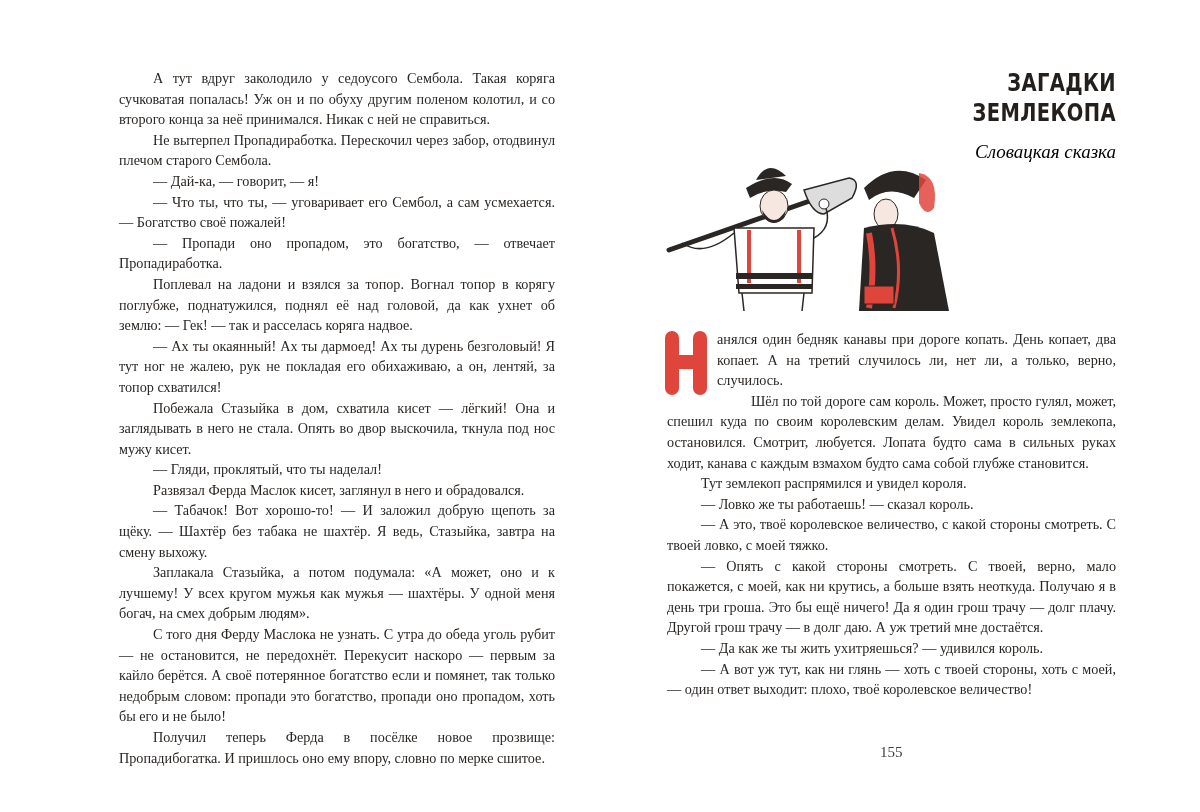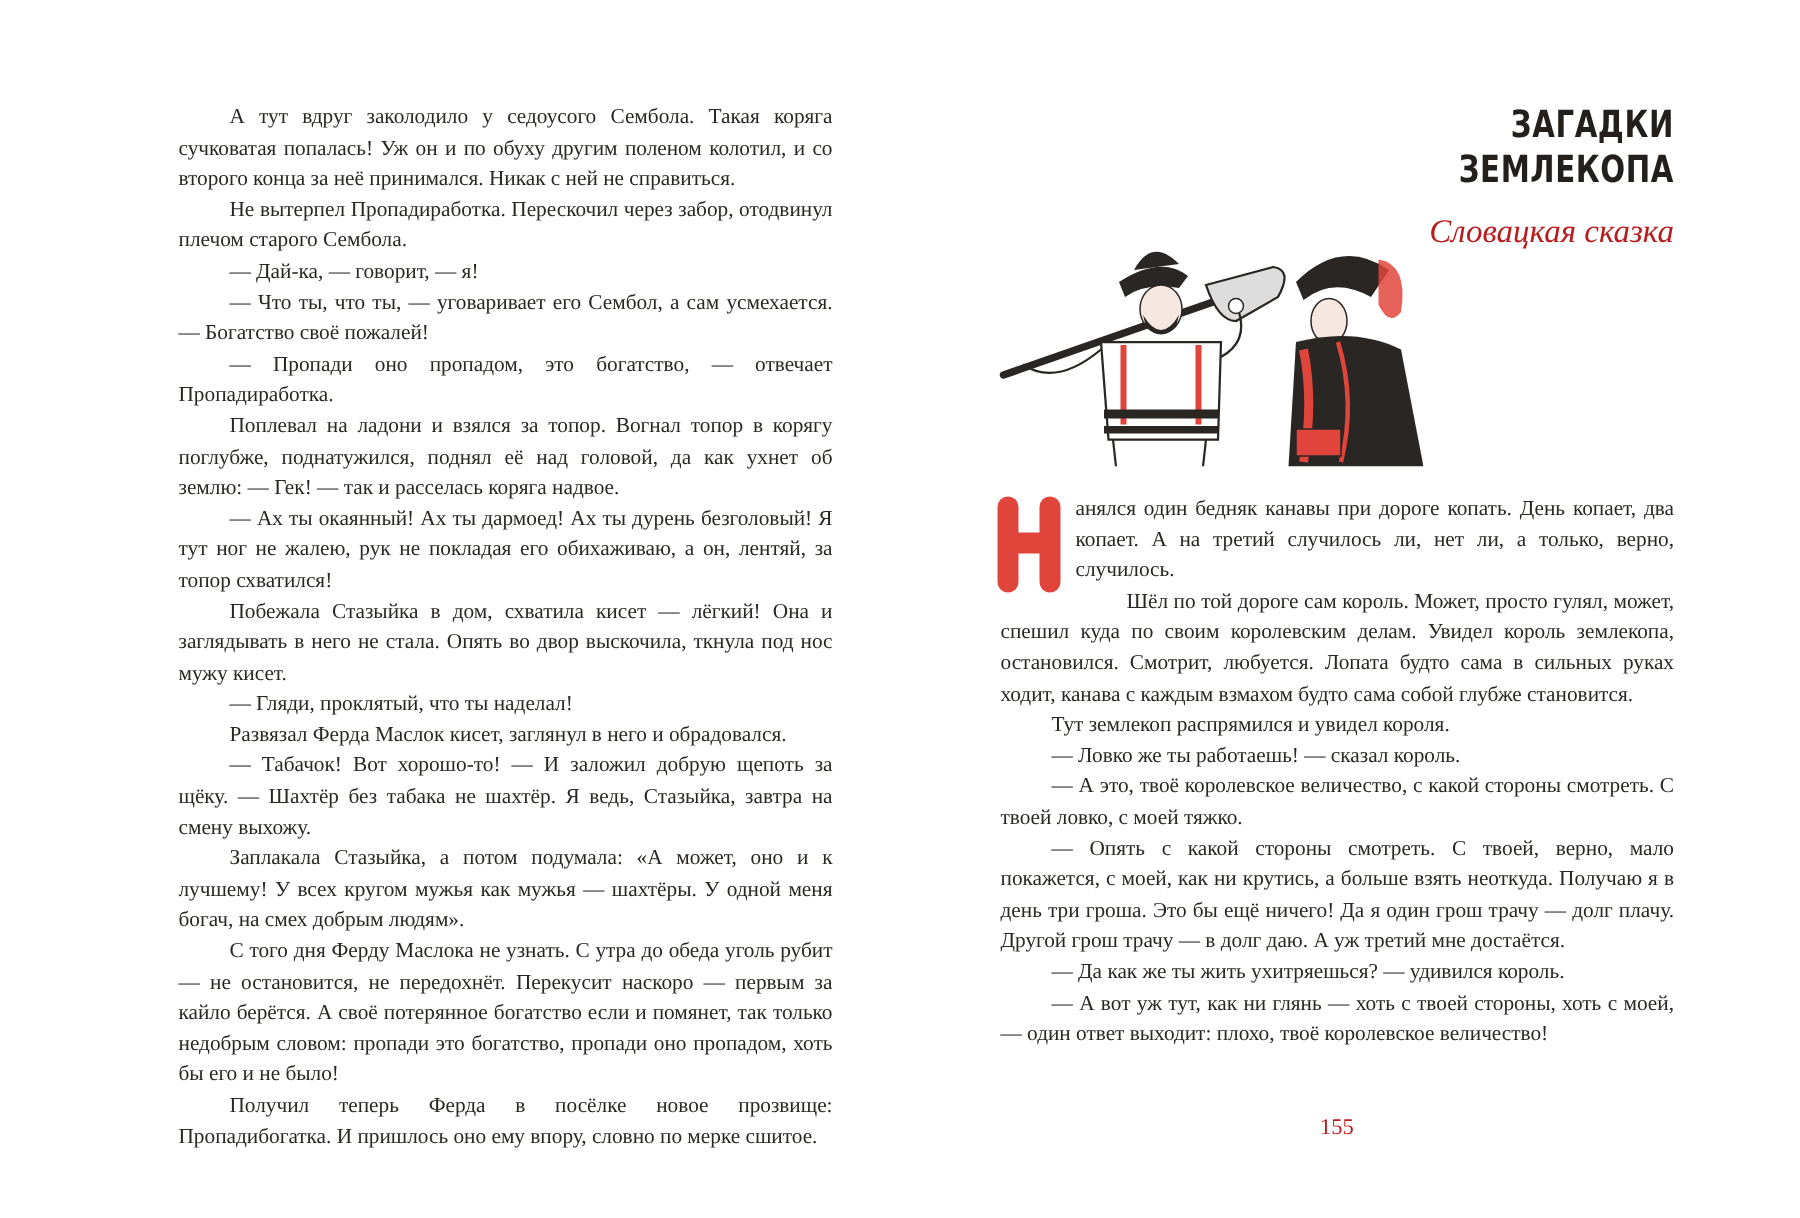--- a/index.html
+++ b/index.html
@@ -9,25 +9,25 @@
   .page-left { left:0; width:600px; }
   .page-right { left:600px; width:600px; }
   .text { position:absolute; font-size:14.2px; line-height:20.6px; font-family:"Liberation Serif",serif; text-align:justify; }
   .left-text { left:73px; top:68px; width:436px;margin-left:46px; }
   .right-text { left:667px; top:329px; width:449px; }
   .para { margin:0; text-indent:34px; }
   .para.noindent { text-indent:0; }
   .title { position:absolute; right:84px; top:68px; text-align:right;
            font-family:"DejaVu Sans","Liberation Sans",sans-serif; font-weight:bold;
            font-size:25px; line-height:30px; letter-spacing:0.5px; transform:scaleX(0.78); transform-origin:right top; color:#231f1c; }
-  .subtitle { position:absolute; right:84px; top:141px; font-family:"Liberation Serif",serif; font-style:italic; font-size:22px; color:#b91c1c; }
+  .subtitle { position:absolute; right:84px; top:141px; font-family:"Liberation Serif",serif; font-style:italic; font-size:19px; color:#000000; }
   .illustration { position:absolute; left:664px; top:118px; width:285px; height:193px; }
   .dropcap { float:left; width:42px; height:64px; margin:2px 10px 0 -2px; position:relative; }
   .dropcap .bar { position:absolute; background:#e0453c; border-radius:12px; }
-  .pagenum { position:absolute; left:880px; top:744px; font-size:15px; font-family:"Liberation Serif",serif; color:#b91c1c; }
+  .pagenum { position:absolute; left:880px; top:744px; font-size:15px; font-family:"Liberation Serif",serif; color:#404040; }
 </style>
 </head>
 <body>
 
 <div class="page page-left">
   <div class="text left-text">
     <p class="para">А тут вдруг заколодило у седоусого Сембола. Такая коряга сучковатая попалась! Уж он и по обуху другим поленом колотил, и со второго конца за неё принимался. Никак с ней не справиться.</p>
     <p class="para">Не вытерпел Пропадиработка. Перескочил через забор, отодвинул плечом старого Сембола.</p>
     <p class="para">— Дай-ка, — говорит, — я!</p>
     <p class="para">— Что ты, что ты, — уговаривает его Сембол, а сам усмехается. — Богатство своё пожалей!</p>

